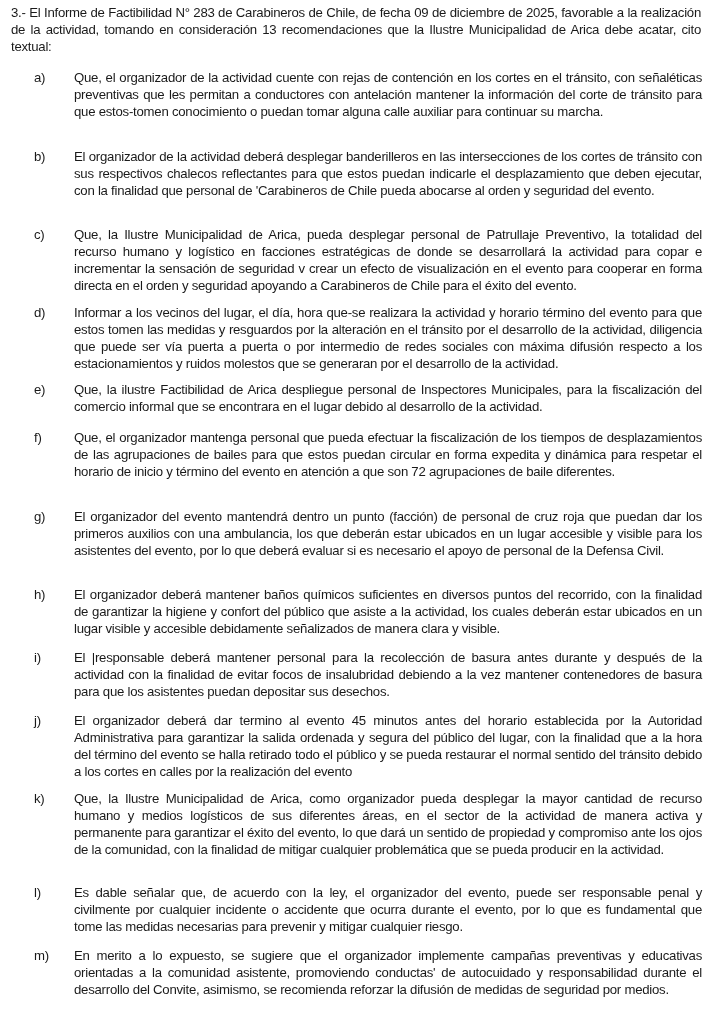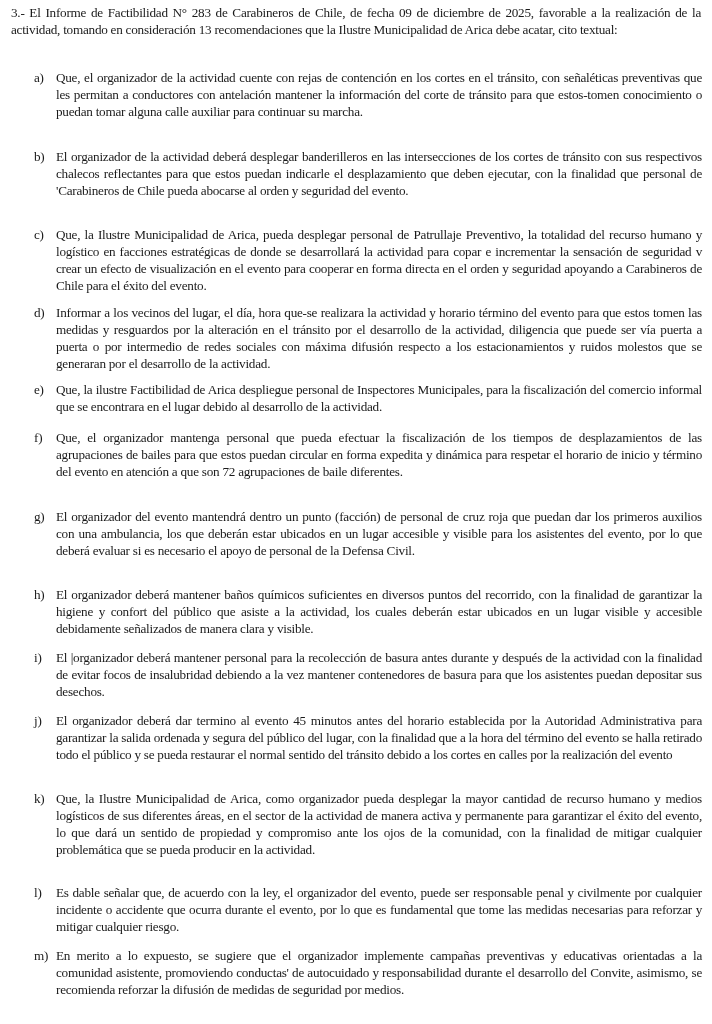--- a/index.html
+++ b/index.html
@@ -1,33 +1,33 @@
 <!DOCTYPE html>
 <html><head>
   <meta charset="utf-8">
   <style>
     html, body { margin: 0; padding: 0; background: #ffffff; }
     body {
       width: 712px; height: 1024px; overflow: hidden; position: relative;
       font-family: "Liberation Sans", sans-serif;
       color: #1a1a1a;
     }
-    .page { position: absolute; left: 0; top: 0; width: 628px; height: 1024px; font-family: Liberation Serif, serif; }
+    .page { position: absolute; left: 0; top: 0; width: 628px; height: 1024px; }
     .intro {
       position: absolute; left: 11px; top: 4px; width: 690px;
       font-size: 13.2px; line-height: 17px; letter-spacing: -0.25px;
       text-align: justify; text-align-last: left;
     }
     .item {
       position: absolute; left: 34px; width: 668px;
       font-size: 13.2px; line-height: 17px; letter-spacing: -0.25px;
     }
     .item .lbl { position: absolute; left: 0; top: 0; }
     .item .txt {
-      display: block; margin-left: 22px;
+      display: block; margin-left: 40px;
       text-align: justify; text-align-last: left;
     }
   </style>
 </head>
 <body>
 
 <div class="page">
   <p class="intro" style="margin:0;">3.- El Informe de Factibilidad N° 283 de Carabineros de Chile, de fecha 09 de diciembre de 2025, favorable a la realización de la actividad, tomando en consideración 13 recomendaciones que la Ilustre Municipalidad de Arica debe acatar, cito textual:</p>
 
   <div class="item" style="top:69px;">
@@ -65,35 +65,35 @@
     <span class="txt">El organizador del evento mantendrá dentro un punto (facción) de personal de cruz roja que puedan dar los primeros auxilios con una ambulancia, los que deberán estar ubicados en un lugar accesible y visible para los asistentes del evento, por lo que deberá evaluar si es necesario el apoyo de personal de la Defensa Civil.</span>
   </div>
 
   <div class="item" style="top:586px;">
     <span class="lbl">h)</span>
     <span class="txt">El organizador deberá mantener baños químicos suficientes en diversos puntos del recorrido, con la finalidad de garantizar la higiene y confort del público que asiste a la actividad, los cuales deberán estar ubicados en un lugar visible y accesible debidamente señalizados de manera clara y visible.</span>
   </div>
 
   <div class="item" style="top:649px;">
     <span class="lbl">i)</span>
-    <span class="txt">El |organizador deberá mantener personal para la recolección de basura antes durante y después de la actividad con la finalidad de evitar focos de insalubridad debiendo a la vez mantener contenedores de basura para que los asistentes puedan depositar sus desechos.</span>
+    <span class="txt">El |responsable deberá mantener personal para la recolección de basura antes durante y después de la actividad con la finalidad de evitar focos de insalubridad debiendo a la vez mantener contenedores de basura para que los asistentes puedan depositar sus desechos.</span>
   </div>
 
   <div class="item" style="top:712px;">
     <span class="lbl">j)</span>
     <span class="txt">El organizador deberá dar termino al evento 45 minutos antes del horario establecida por la Autoridad Administrativa para garantizar la salida ordenada y segura del público del lugar, con la finalidad que a la hora del término del evento se halla retirado todo el público y se pueda restaurar el normal sentido del tránsito debido a los cortes en calles por la realización del evento</span>
   </div>
 
   <div class="item" style="top:790px;">
     <span class="lbl">k)</span>
     <span class="txt">Que, la Ilustre Municipalidad de Arica, como organizador pueda desplegar la mayor cantidad de recurso humano y medios logísticos de sus diferentes áreas, en el sector de la actividad de manera activa y permanente para garantizar el éxito del evento, lo que dará un sentido de propiedad y compromiso ante los ojos de la comunidad, con la finalidad de mitigar cualquier problemática que se pueda producir en la actividad.</span>
   </div>
 
   <div class="item" style="top:884px;">
     <span class="lbl">l)</span>
-    <span class="txt">Es dable señalar que, de acuerdo con la ley, el organizador del evento, puede ser responsable penal y civilmente por cualquier incidente o accidente que ocurra durante el evento, por lo que es fundamental que tome las medidas necesarias para reforzar y mitigar cualquier riesgo.</span>
+    <span class="txt">Es dable señalar que, de acuerdo con la ley, el organizador del evento, puede ser responsable penal y civilmente por cualquier incidente o accidente que ocurra durante el evento, por lo que es fundamental que tome las medidas necesarias para prevenir y mitigar cualquier riesgo.</span>
   </div>
 
   <div class="item" style="top:947px;">
     <span class="lbl">m)</span>
     <span class="txt">En merito a lo expuesto, se sugiere que el organizador implemente campañas preventivas y educativas orientadas a la comunidad asistente, promoviendo conductas' de autocuidado y responsabilidad durante el desarrollo del Convite, asimismo, se recomienda reforzar la difusión de medidas de seguridad por medios.</span>
   </div>
 </div>
 
 </body></html>

